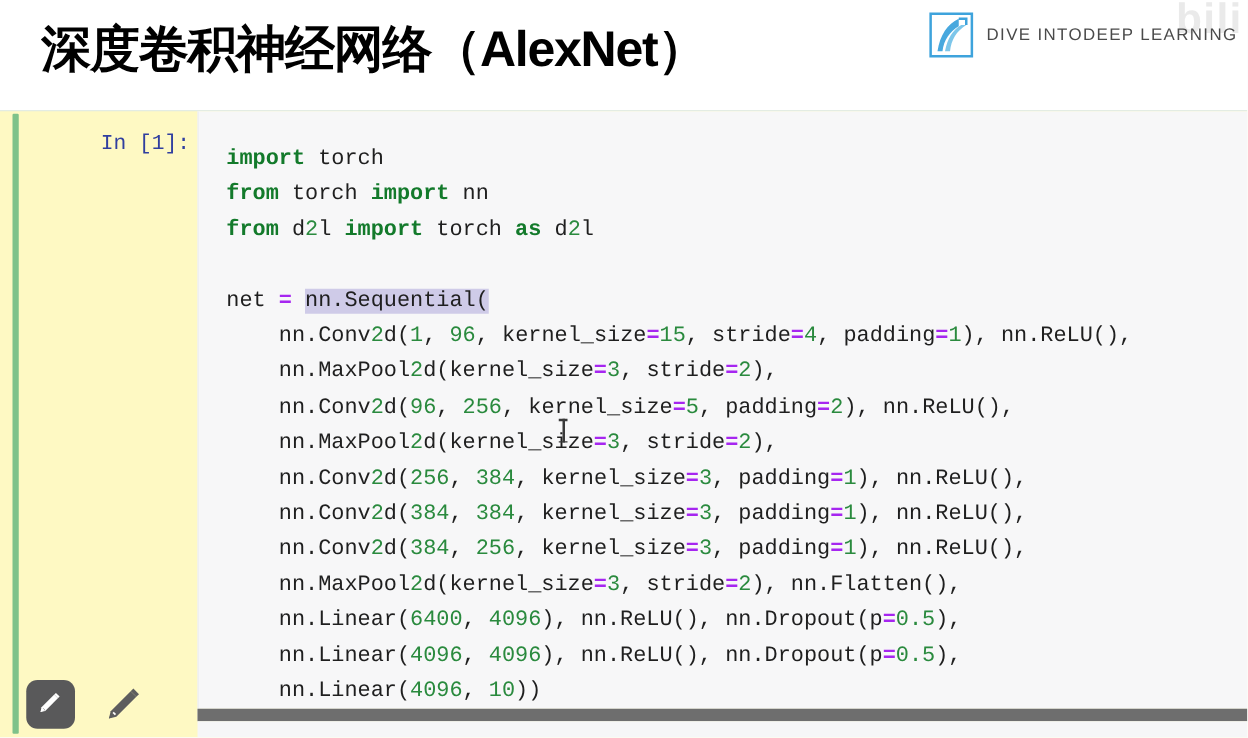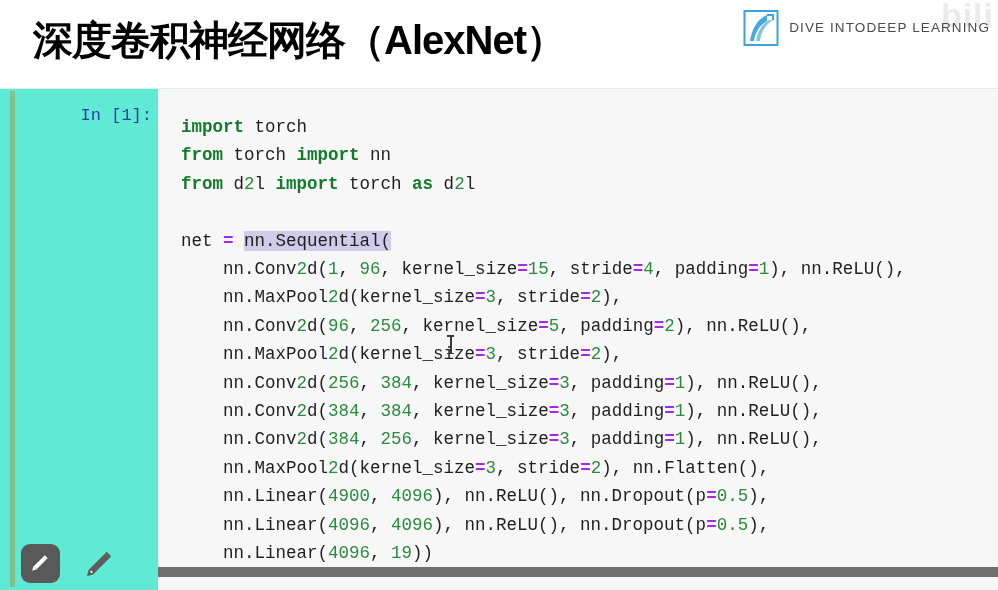--- a/index.html
+++ b/index.html
@@ -86,21 +86,21 @@
     white-space: nowrap;
   }
 
   
   #notebook {
     position: absolute;
     left: 0;
     top: 88px;
     width: 998px;
     height: 502px;
-    background: #5eead4;
+    background: #fef9c3;
     border-top: 1px solid #e3ece3;
   }
   #cell-selected-bar {
     position: absolute;
     left: 10px;
     top: 2px;
     width: 5px;
     height: 496px;
     background: #7fc28a;
     border-radius: 1px;
@@ -258,23 +258,23 @@
 
 net <span class="op">=</span> <span class="sel">nn.Sequential(</span>
     nn.Conv<span class="num">2</span>d(<span class="num">1</span>, <span class="num">96</span>, kernel_size<span class="op">=</span><span class="num">15</span>, stride<span class="op">=</span><span class="num">4</span>, padding<span class="op">=</span><span class="num">1</span>), nn.ReLU(),
     nn.MaxPool<span class="num">2</span>d(kernel_size<span class="op">=</span><span class="num">3</span>, stride<span class="op">=</span><span class="num">2</span>),
     nn.Conv<span class="num">2</span>d(<span class="num">96</span>, <span class="num">256</span>, kernel_size<span class="op">=</span><span class="num">5</span>, padding<span class="op">=</span><span class="num">2</span>), nn.ReLU(),
     nn.MaxPool<span class="num">2</span>d(kernel_size<span class="op">=</span><span class="num">3</span>, stride<span class="op">=</span><span class="num">2</span>),
     nn.Conv<span class="num">2</span>d(<span class="num">256</span>, <span class="num">384</span>, kernel_size<span class="op">=</span><span class="num">3</span>, padding<span class="op">=</span><span class="num">1</span>), nn.ReLU(),
     nn.Conv<span class="num">2</span>d(<span class="num">384</span>, <span class="num">384</span>, kernel_size<span class="op">=</span><span class="num">3</span>, padding<span class="op">=</span><span class="num">1</span>), nn.ReLU(),
     nn.Conv<span class="num">2</span>d(<span class="num">384</span>, <span class="num">256</span>, kernel_size<span class="op">=</span><span class="num">3</span>, padding<span class="op">=</span><span class="num">1</span>), nn.ReLU(),
     nn.MaxPool<span class="num">2</span>d(kernel_size<span class="op">=</span><span class="num">3</span>, stride<span class="op">=</span><span class="num">2</span>), nn.Flatten(),
-    nn.Linear(<span class="num">4900</span>, <span class="num">4096</span>), nn.ReLU(), nn.Dropout(p<span class="op">=</span><span class="num">0.5</span>),
+    nn.Linear(<span class="num">6400</span>, <span class="num">4096</span>), nn.ReLU(), nn.Dropout(p<span class="op">=</span><span class="num">0.5</span>),
     nn.Linear(<span class="num">4096</span>, <span class="num">4096</span>), nn.ReLU(), nn.Dropout(p<span class="op">=</span><span class="num">0.5</span>),
-    nn.Linear(<span class="num">4096</span>, <span class="num">19</span>))</pre>
+    nn.Linear(<span class="num">4096</span>, <span class="num">10</span>))</pre>
       <span id="ibeam-cursor">
           <span></span>
         </span>
     </div>
 
     <div id="hscroll-track">
       <div id="hscroll-thumb"></div>
     </div>
     <div id="below-scroll"></div>
 

